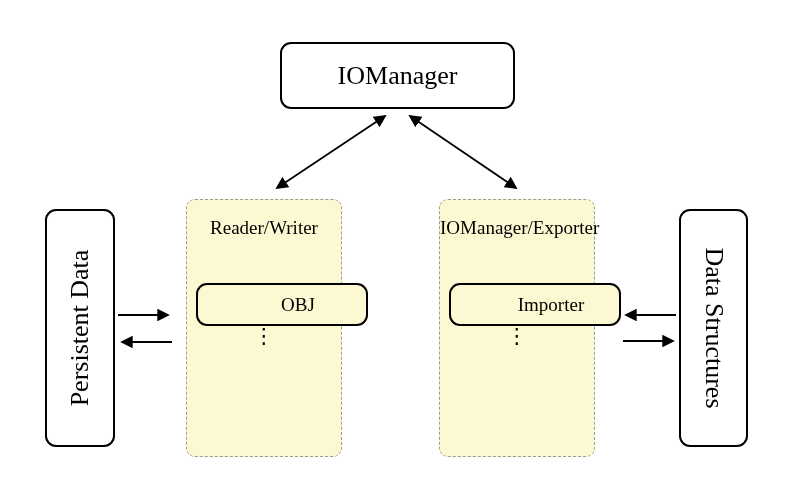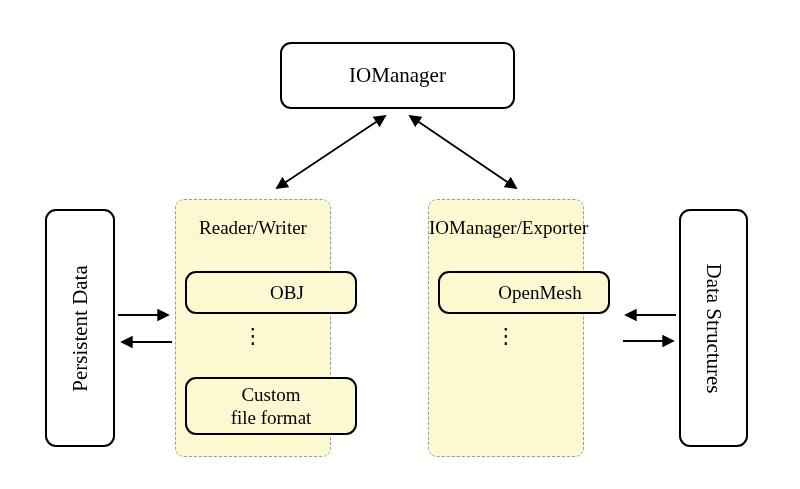--- a/index.html
+++ b/index.html
@@ -29,36 +29,37 @@
     pointer-events: none;
   }
   .node {
     position: absolute;
     background: var(--node-fill);
     border: 2.5px solid var(--node-border);
     border-radius: 11px;
     display: flex;
     align-items: center;
     justify-content: center;
-    font-size: 21px;
+    font-size: 26px;
   }
   .node-iomanager   { left: 280px; top: 42px;  width: 235px; height: 67px; }
   .node-persistent  { left: 45px;  top: 209px; width: 70px;  height: 238px; }
   .node-datastruct  { left: 679px; top: 209px; width: 69px;  height: 238px; }
   .vlabel { white-space: nowrap; }
   .rot-ccw { transform: rotate(-90deg); }
   .rot-cw  { transform: rotate(90deg); }
   .group {
     position: absolute;
     top: 199px;
     width: 156px;
     height: 258px;
     background: var(--group-fill);
     border: 1.6px dashed var(--group-border);
     border-radius: 9px;
+    margin-left: 11px;
   }
   .group-left  { left: 175px; }
   .group-right { left: 428px; }
   .group-title {
     position: absolute;
     top: 17px;
     left: 0;
     width: 100%;
     text-align: center;
     font-size: 19px;
@@ -71,21 +72,21 @@
     border: 2.5px solid var(--node-border);
     border-radius: 11px;
     display: flex;
     flex-direction: column;
     align-items: center;
     justify-content: center;
     font-size: 19px;
     line-height: 1.22;
     text-align: center;
   }
-  .inner-top    { top: 71px;  height: 43px; padding-left: 32px; }
+  .inner-top    { top: 83px;  height: 43px; padding-left: 32px; }
   .inner-bottom { top: 177px; height: 58px; }
   .ellipsis {
     position: absolute;
     top: 126px;
     left: 0;
     width: 100%;
     text-align: center;
     font-size: 21px;
     line-height: 1;
     font-family: "DejaVu Sans", sans-serif;
@@ -133,27 +134,23 @@
   <div class="node node-datastruct">
     <span class="vlabel rot-cw">Data Structures</span>
   </div>
 
   <div class="group group-left">
     <div class="group-title">Reader/Writer</div>
     <div class="inner-box inner-top">
       <span>OBJ</span>
     </div>
     <div class="ellipsis">⋮</div>
-    <div class="inner-box inner-bottom">
-      <span>Custom</span>
-      <span>file format</span>
-    </div>
   </div>
 
   <div class="group group-right">
     <div class="group-title">IOManager/Exporter</div>
     <div class="inner-box inner-top">
-      <span>OpenMesh</span>
+      <span>Importer</span>
     </div>
     <div class="ellipsis">⋮</div>
   </div>
 
 </div>
 
 </body></html>

